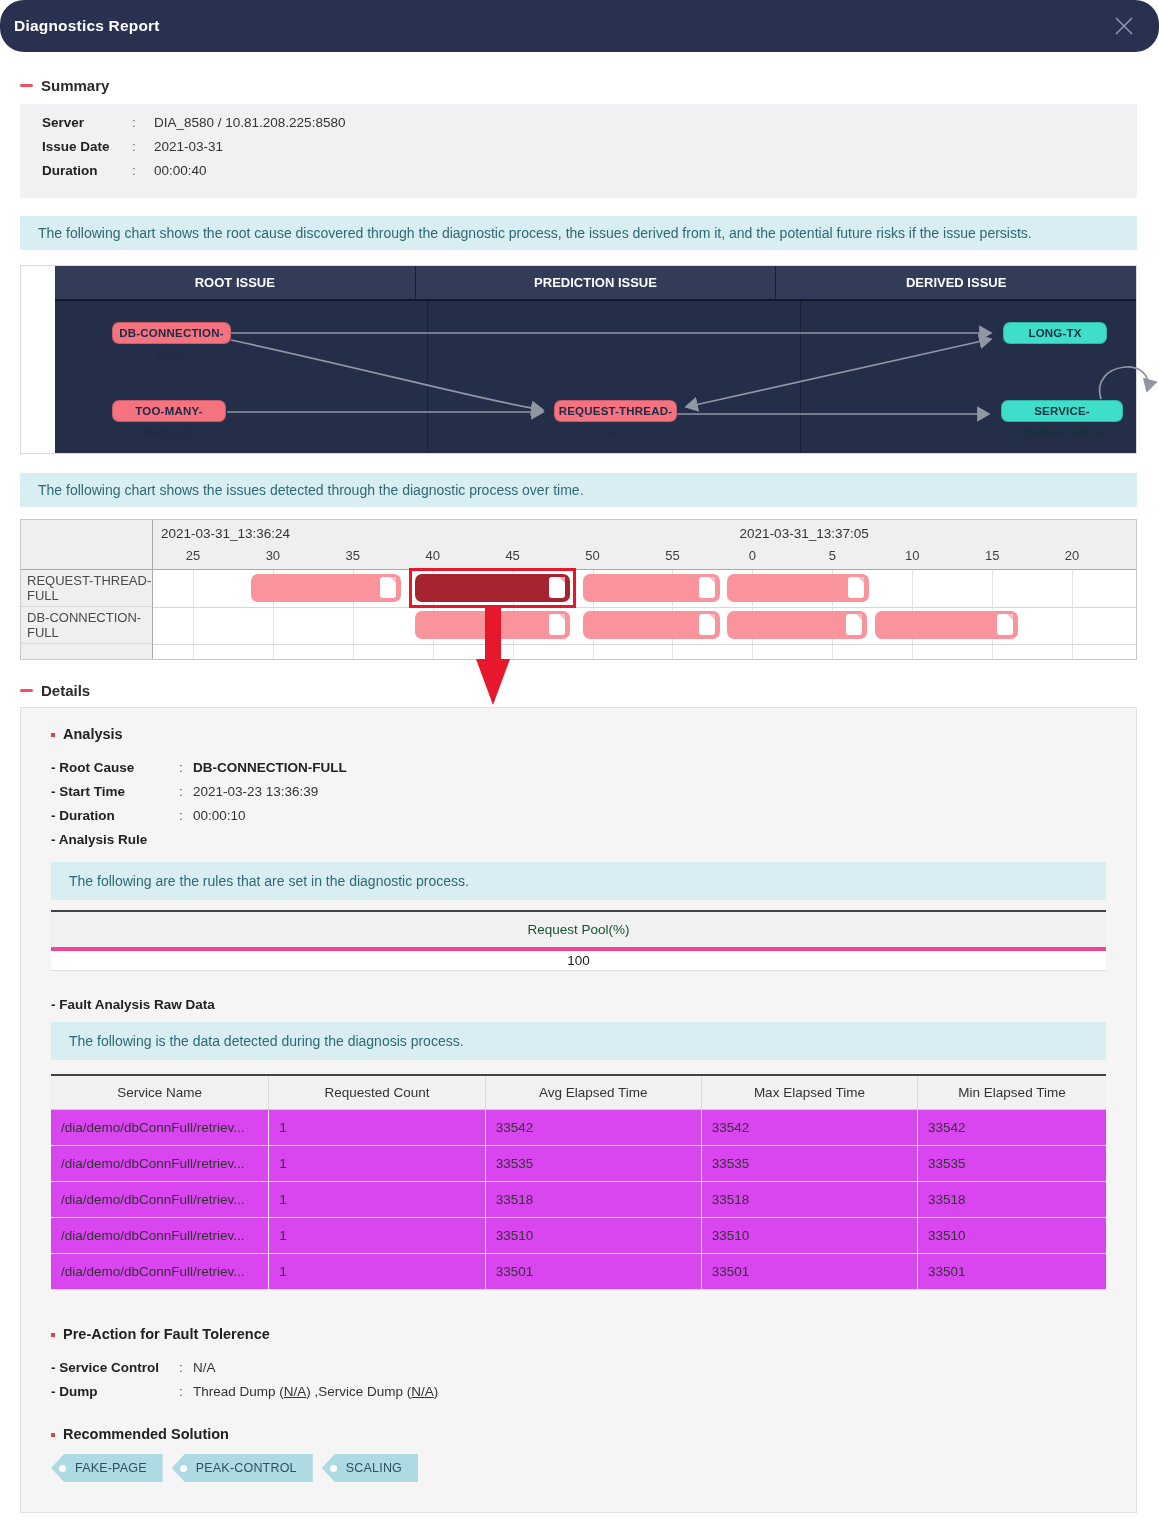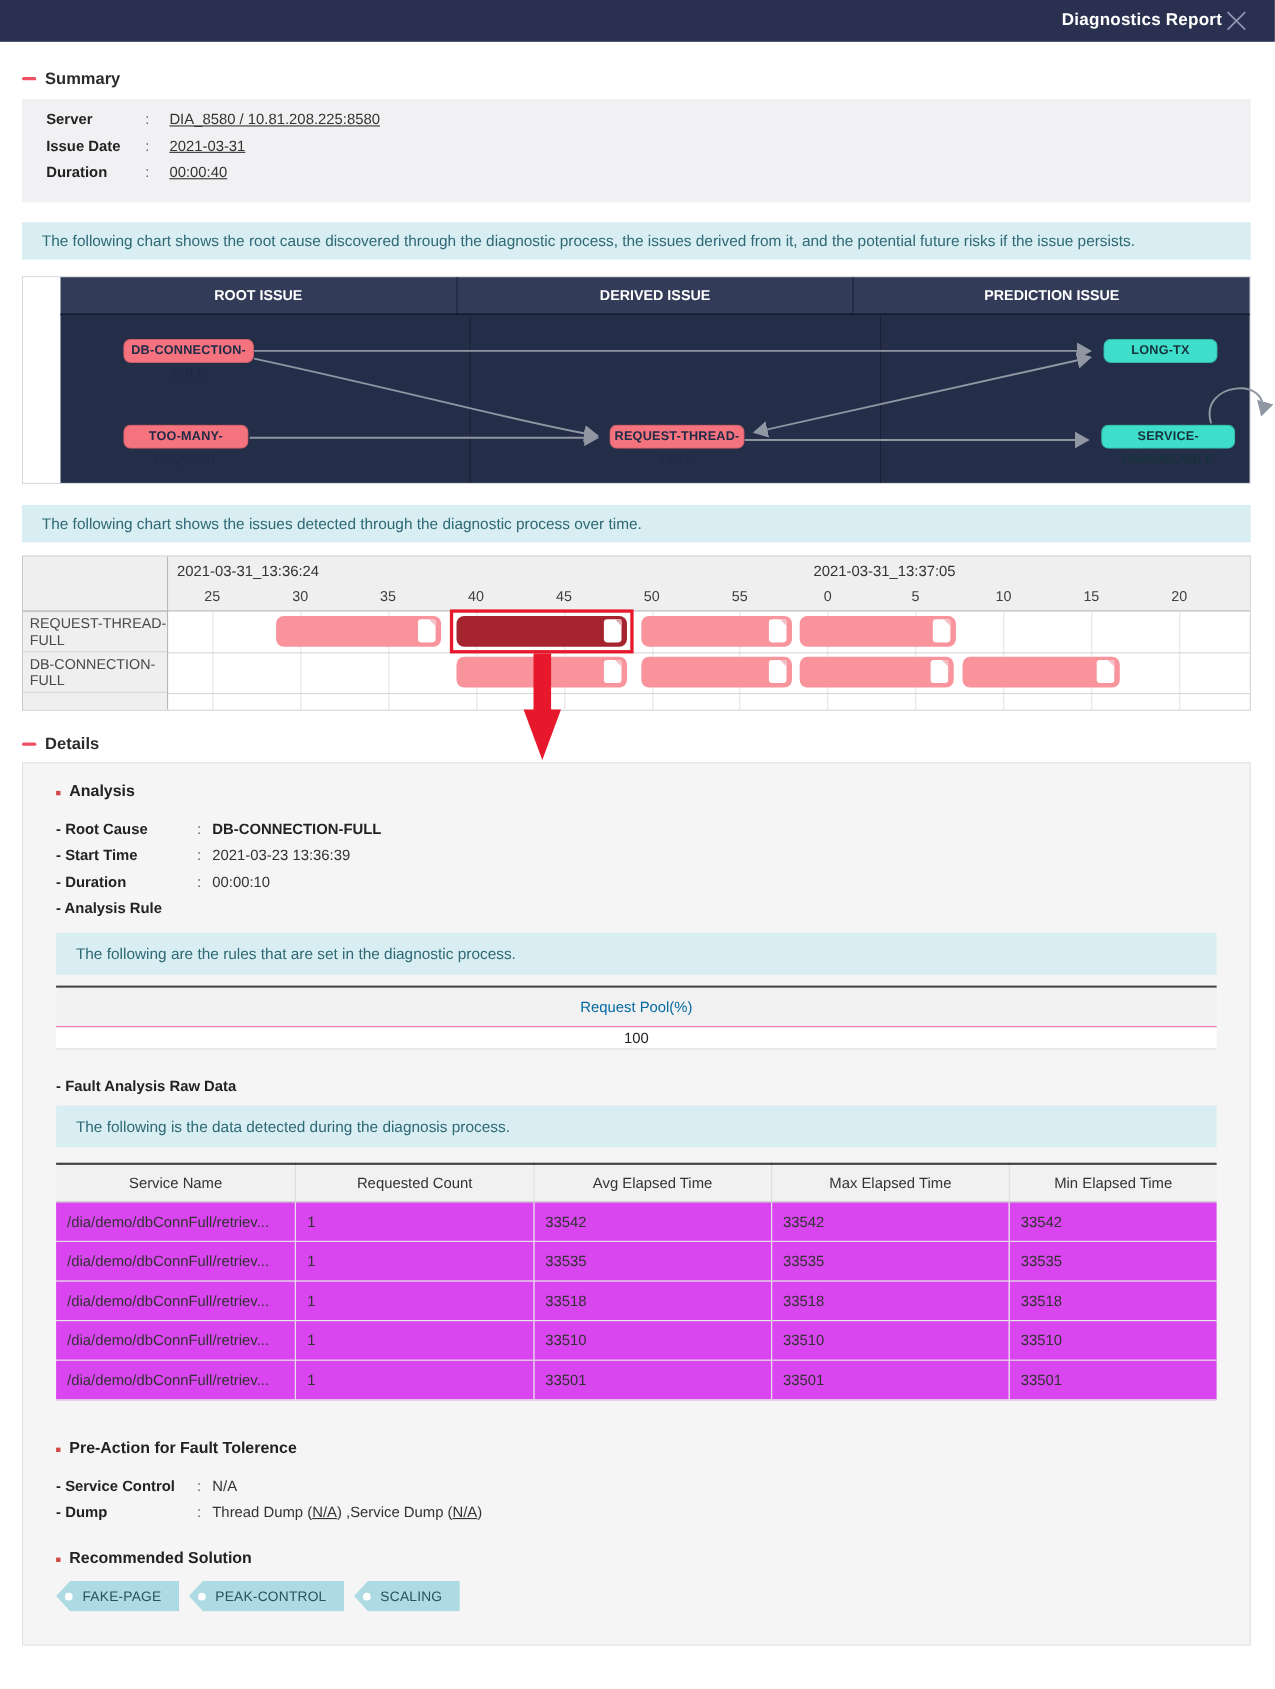--- a/index.html
+++ b/index.html
@@ -6,42 +6,43 @@
   html,body { background:#fff; }
   body {
     width:1159px; min-height:1535px; margin:0 auto;
     font-family:"Liberation Sans","DejaVu Sans",sans-serif;
     color:#333; font-size:13.5px; position:relative;
   }
   .modal { width:1159px; position:relative; }
 
   
   .hdr {
-    height:38px; background:#2a3150; color:#fff;
-    display:flex; align-items:center; justify-content:flex-end;
+    height:52px; background:#2a3150; color:#fff;
+    display:flex; align-items:center; justify-content:space-between;
     padding:0 18px 0 14px;
+    border-radius:24px;
   }
   .hdr-title { font-size:15.5px; font-weight:bold; letter-spacing:.2px; }
   .hdr-close { width:26px; height:26px; cursor:pointer; position:relative; margin-right:4px; }
   .hdr-close svg { width:26px; height:26px; stroke:#8f97b3; stroke-width:1.6; }
 
   .body-wrap { padding:0 22px 0 20px; }
   .content { width:1117px; }
 
   
   .sect-head { display:flex; align-items:center; margin-top:25px; }
   .sect-dash { width:13px; height:3px; border-radius:2px; background:#ef5063; margin-right:8px; }
   .sect-title { font-size:15px; font-weight:600; color:#2b2b2b; }
 
   
   .sum-box { background:#f1f1f3; margin-top:10px; padding:7px 22px 15px; }
   .sum-row { display:flex; line-height:24px; }
   .sum-label { width:90px; font-weight:bold; color:#222; }
   .sum-colon { width:22px; color:#666; }
-  .sum-value { color:#333;text-decoration:underline; }
+  .sum-value { color:#333; }
 
   
   .banner {
     background:#d9eef2; color:#2e6975; font-size:14px;
     padding:9px 18px; margin-top:18px; line-height:16px;
   }
   .banner.inner { margin:10px 0 0; padding:11px 18px; }
 
   
   .flow { margin-top:15px; border:1px solid #d9d9e0;padding-left:34px; }
@@ -95,22 +96,22 @@
   .sub-bullet { width:4px; height:4px; background:#cf4a44; margin:1px 8px 0 0; }
   .sub-title { font-size:14.5px; font-weight:600; color:#222; }
   .fields { margin-top:14px; }
   .f-row { display:flex; line-height:24px; }
   .f-label { width:128px; font-weight:bold; color:#222; }
   .f-colon { width:14px; color:#555; }
   .f-value { color:#333; }
   .f-value.strong { font-weight:bold; color:#222; }
 
   .rule-table { margin-top:10px; border-top:2px solid #434343; }
-  .rule-th { text-align:center; padding:10px 0; color:#0369a1;
-             border-bottom:1px solid #ec4899; background:#f1f1f2; }
+  .rule-th { text-align:center; padding:10px 0; color:#14532d;
+             border-bottom:4px solid #ec4899; background:#f1f1f2; }
   .rule-td { text-align:center; padding:2px 0; background:#fff;
              border-bottom:1px solid #dedede; color:#222; }
 
   .raw-title { margin-top:26px; font-weight:bold; color:#222; font-size:13.5px; }
 
   table.data { width:100%; border-collapse:collapse; margin-top:14px; border-top:2px solid #434343; }
   table.data th { background:#f1f1f2; font-weight:500; color:#333; text-align:center;
                   padding:9px 6px; border-bottom:1px solid #c9c9c9;
                   border-right:1px solid #dcdcdc; font-size:13.5px; }
   table.data th:last-child { border-right:none; }
@@ -167,22 +168,22 @@
             <span class="sum-colon">:</span>
             <span class="sum-value">00:00:40</span>
           </div>
         </div>
 
     <div class="banner">The following chart shows the root cause discovered through the diagnostic process, the issues derived from it, and the potential future risks if the issue persists.</div>
 
     <div class="flow">
       <div class="flow-head">
         <div class="flow-col">ROOT ISSUE</div>
+        <div class="flow-col">PREDICTION ISSUE</div>
         <div class="flow-col">DERIVED ISSUE</div>
-        <div class="flow-col">PREDICTION ISSUE</div>
       </div>
       <div class="flow-body">
         <div class="flow-divider" style="left:372px"></div>
         <div class="flow-divider" style="left:745px"></div>
         <svg class="flow-svg" viewBox="0 0 1117 152">
           <defs>
             <marker id="ah" markerWidth="9" markerHeight="9" refX="7" refY="4.5" orient="auto-start-reverse">
               <path d="M0,0 L8,4.5 L0,9 z" fill="#9096a2"></path>
             </marker>
           </defs>

